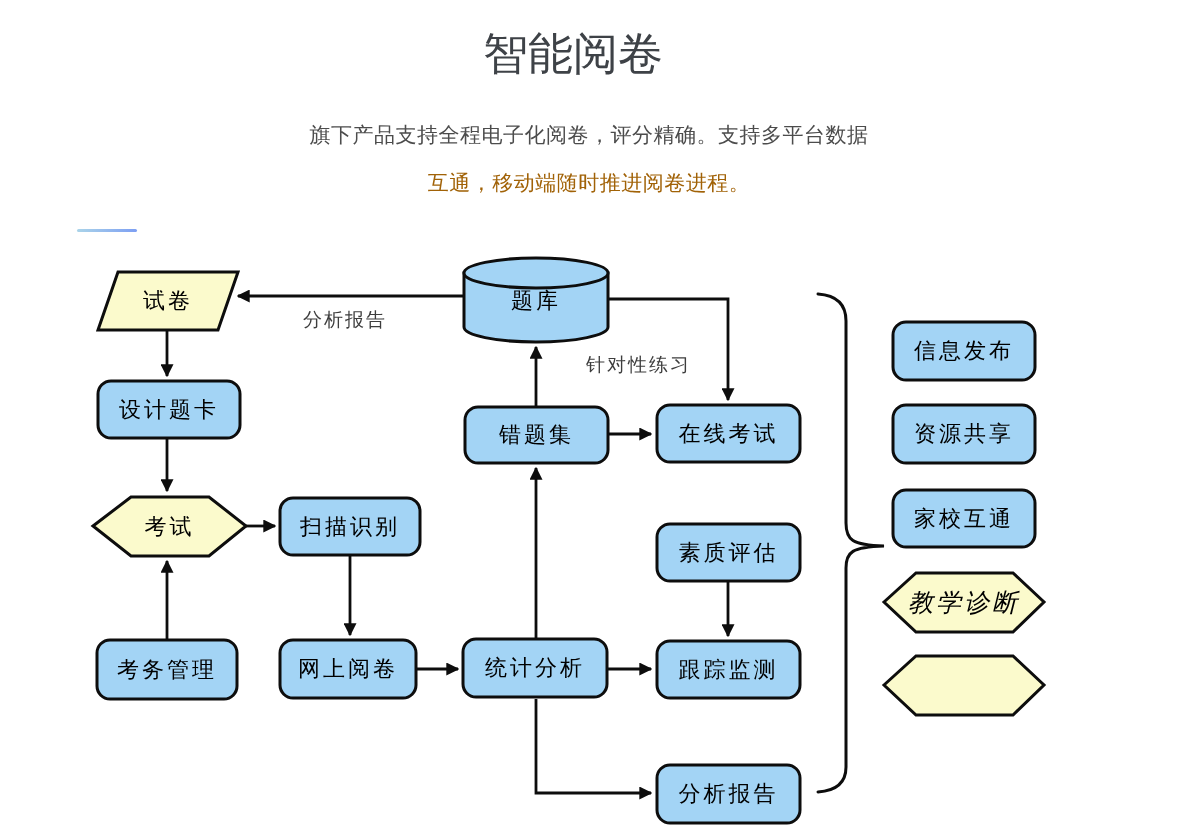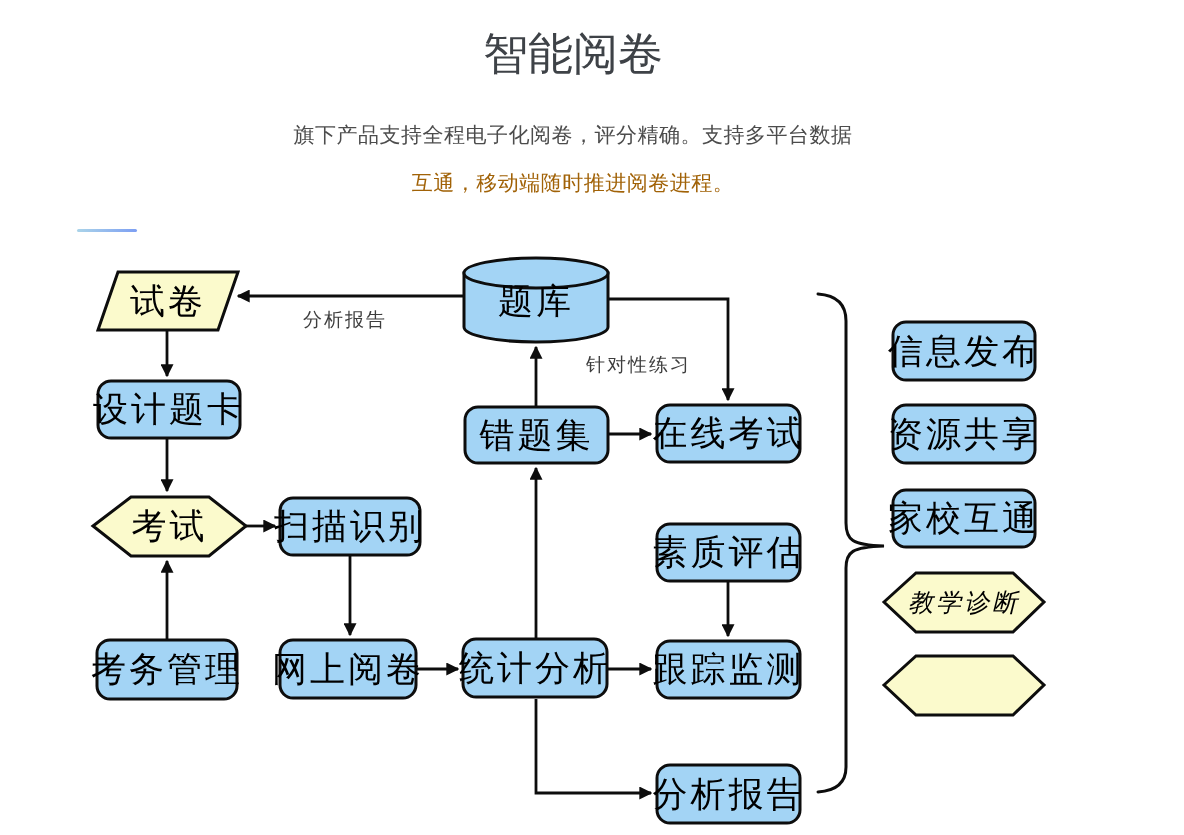--- a/index.html
+++ b/index.html
@@ -15,37 +15,38 @@
     position: absolute; left: 0; top: 24px; width: 1146px;
     margin: 0; text-align: center;
     font-size: 45px; font-weight: 400;
     font-family: Liberation Sans, sans-serif;
   }
   .sub {
     position: absolute; left: 0; width: 1146px; margin: 0;
     text-align: center; font-size: 21px; font-weight: 400;
     letter-spacing: 0.5px;
     font-family: "Liberation Sans", sans-serif;
+    padding-left: 16px;
   }
   .sub.l1 { top: 121px; }
   .sub.l2 { top: 169px; }
 
   .accent-dash {
     position: absolute; left: 77px; top: 229px;
     width: 60px; height: 3px; border-radius: 2px;
   }
 
   svg.flow { position: absolute; left: 0; top: 0; }
 
   .nlabel {
     position: absolute;
     display: flex; align-items: center; justify-content: center;
     color: #000000;
     font-family: "Liberation Serif", "DejaVu Serif", serif;
-    font-size: 35px; letter-spacing: 3px; white-space: nowrap;
+    font-size: 22px; letter-spacing: 3px; white-space: nowrap;
     pointer-events: none;
   }
   .elabel {
     position: absolute;
     color: #3d3d3d;
     font-family: "Liberation Serif", "DejaVu Serif", serif;
     font-size: 19px; letter-spacing: 2px; white-space: nowrap;
     pointer-events: none;
   }
 </style>

